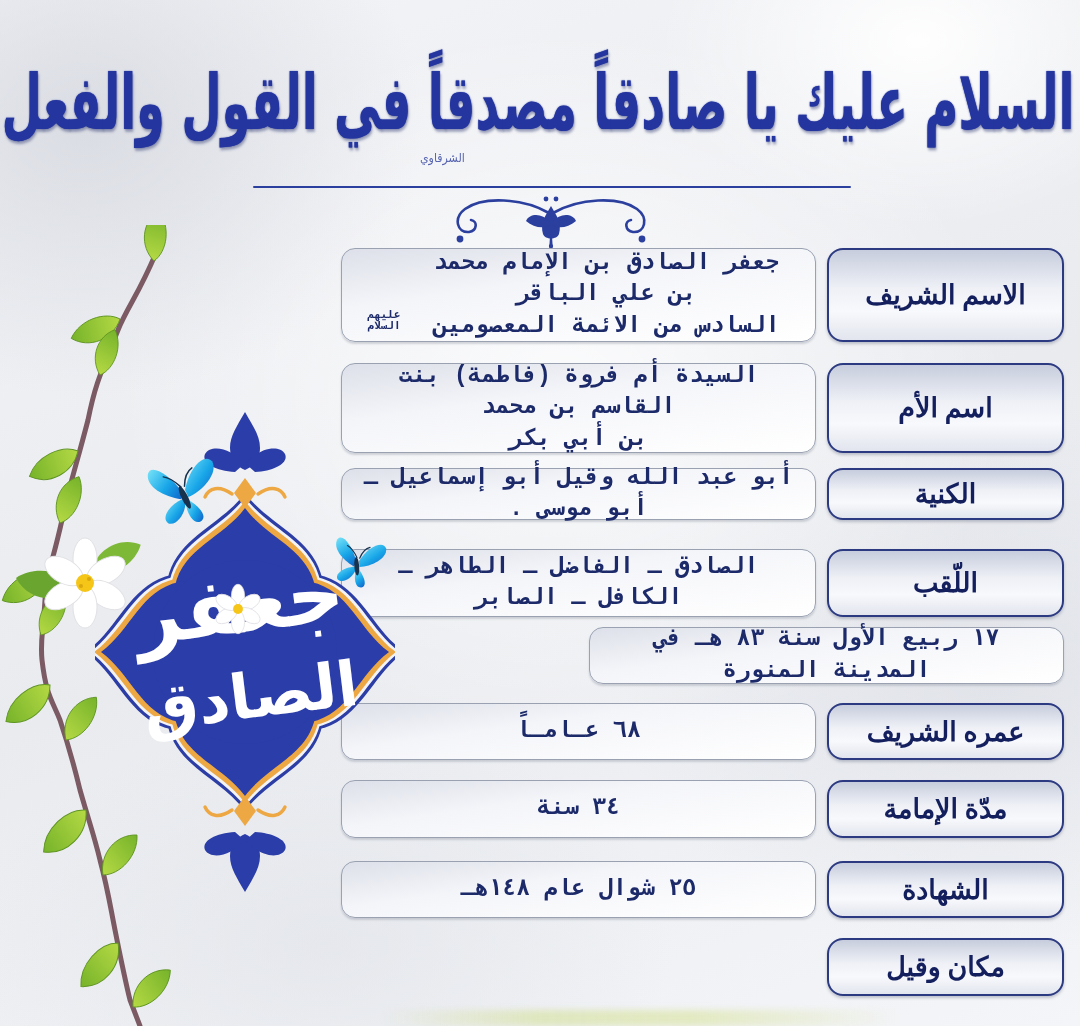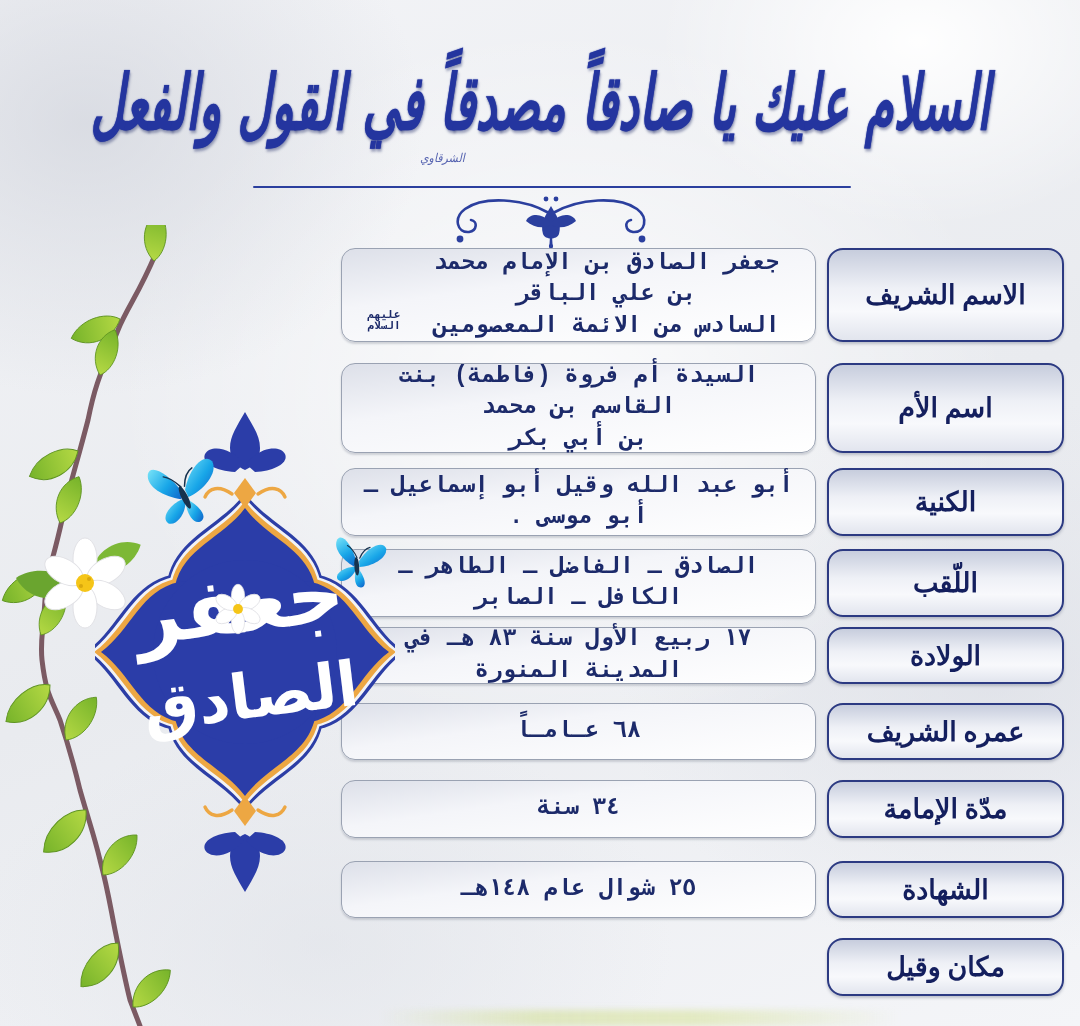--- a/index.html
+++ b/index.html
@@ -14,21 +14,21 @@
       radial-gradient(ellipse 420px 300px at 85% 4%, rgba(255,255,255,.95), rgba(255,255,255,0) 62%),
       radial-gradient(ellipse 520px 420px at 8% 12%, rgba(210,213,221,.75), rgba(210,213,221,0) 65%),
       radial-gradient(ellipse 640px 520px at 52% 38%, rgba(255,255,255,.8), rgba(255,255,255,0) 70%),
       radial-gradient(ellipse 540px 400px at 92% 66%, rgba(216,219,227,.6), rgba(216,219,227,0) 70%),
       radial-gradient(ellipse 500px 320px at 30% 92%, rgba(222,225,231,.55), rgba(222,225,231,0) 70%),
       linear-gradient(160deg,#f3f4f7 0%,#e9ebef 52%,#f4f5f8 100%);
   }
   
   .calligraphy{
     position:absolute;top:28px;left:0;width:1080px;height:160px;
-    text-align:center;direction:rtl;font-style:italic;
+    text-align:center;direction:rtl;
   }
   .calligraphy .big{
     display:inline-block;
     font-size:47px;font-weight:bold;line-height:150px;
     color:#24359f;letter-spacing:-1px;white-space:nowrap;
     transform:scaleY(1.62) scaleX(.99);transform-origin:center 75px;
     text-shadow:1px 2px 2px rgba(18,28,92,.35), 0 0 1px #24359f;
   }
   .calligraphy .seal{
     position:absolute;left:420px;top:124px;font-size:11px;color:#3a4aa4;
@@ -59,21 +59,21 @@
     color:#1c2a6a;font-weight:bold;font-size:23px;line-height:1.35;
     text-align:center;padding:2px 16px;box-sizing:border-box;
     white-space:pre-line;
     box-shadow:0 2px 2px rgba(120,126,142,.3);
     font-family:Liberation Mono, monospace;
   }
   .honorific{font-size:11px;font-weight:bold;line-height:1;display:inline-block;
     margin-right:4px;transform:translateY(2px);color:#1c2a6a;margin-top:48px;}
   .r0{top:248px;height:94px;}
   .r1{top:363px;height:90px;}
-  .r2{top:468px;height:68px;}
+  .r2{top:468px;height:52px;}
   .r3{top:549px;height:68px;}
   .r4{top:627px;height:57px;}
   .r5{top:703px;height:57px;}
   .r6{top:780px;height:58px;}
   .r7{top:861px;height:57px;}
   .r8{top:938px;height:58px;}
   
   .medallion{position:absolute;left:95px;top:400px;width:300px;height:505px;}
   .branch{position:absolute;left:0;top:225px;width:270px;height:801px;}
   .butterfly1{position:absolute;left:148px;top:453px;width:74px;height:74px;transform:rotate(-8deg);}
@@ -130,21 +130,20 @@
       <div class="label-pill">الكنية</div>
       <div class="value-pill">أبو عبد الله وقيل أبو إسماعيل ـ أبو موسى .</div>
     </div>
 
     <div class="row r3">
       <div class="label-pill">اللّقب</div>
       <div class="value-pill">الصادق ـ الفاضل ـ الطاهر ـ الكافل ـ الصابر</div>
     </div>
 
     <div class="row r4">
-      <div class="label-pill">الولادة</div>
       <div class="value-pill">١٧ ربيع الأول سنة ٨٣ هـ في المدينة المنورة</div>
     </div>
 
     <div class="row r5">
       <div class="label-pill">عمره الشريف</div>
       <div class="value-pill">٦٨ عـامـاً</div>
     </div>
 
     <div class="row r6">
       <div class="label-pill">مدّة الإمامة</div>

